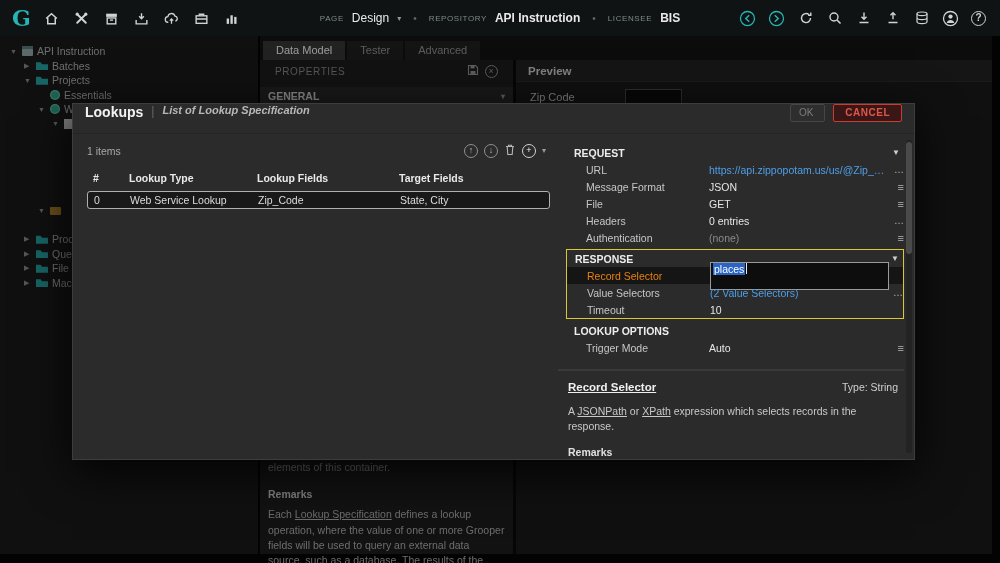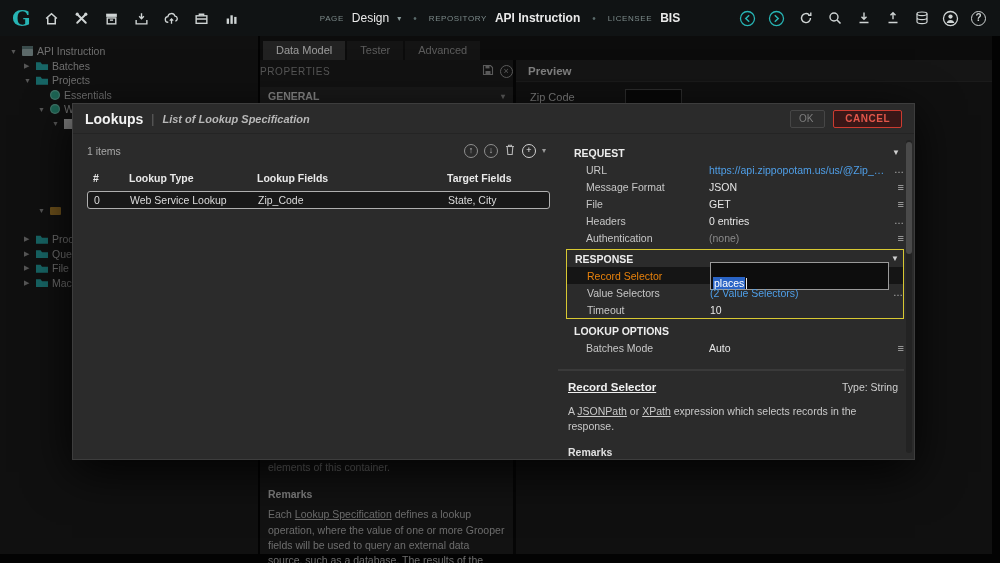--- a/index.html
+++ b/index.html
@@ -47,21 +47,21 @@
 
   
   .main { position:absolute; top:36px; left:260px; right:8px; bottom:9px; background:#141414; z-index:1; }
   .tabbar { height:24px; display:flex; align-items:flex-end; padding-left:3px; gap:2px;
     background:#141414; }
   .tab { height:19px; line-height:19px; padding:0 13px; font-size:11px; color:#9a9a9a; background:#222; }
   .tab.active { background:#3a3a3a; color:#fff; }
   .panes { position:absolute; top:24px; left:0; right:0; bottom:0; display:flex; }
   .left-pane { width:256px; background:#1e1e1e; position:relative; border-right:3px solid #0a0a0a; }
   .right-pane { flex:1; background:#1b1b1b; position:relative; }
-  .props-head { height:22px; display:flex; align-items:center; padding:0 0; color:#8f8f8f;
+  .props-head { height:22px; display:flex; align-items:center; padding:0 15px; color:#8f8f8f;
     font-size:10px; letter-spacing:.6px; }
   .ph-icons { margin-left:auto; display:flex; gap:6px; align-items:center; }
   .circle-x { width:13px; height:13px; border:1px solid #9a9a9a; border-radius:50%; color:#9a9a9a;
     font-size:9px; display:inline-flex; align-items:center; justify-content:center; line-height:1; }
   .general-bar { height:18px; background:#2b2b2b; display:flex; align-items:center; padding:0 8px;
     font-size:10.5px; font-weight:bold; color:#e0e0e0; margin-top:5px; }
   .general-bar .chev { margin-left:auto; font-size:8px; color:#9a9a9a; }
   .lp-help { position:absolute; left:8px; right:8px; top:400px; font-size:10.5px; color:#b5b5b5;
     line-height:1.45; }
   .lp-remarks { font-weight:bold; color:#d6d6d6; margin:12px 0 5px 0; }
@@ -69,60 +69,60 @@
   .preview-head { height:22px; background:#232323; border-bottom:1px solid #2e2e2e; display:flex;
     align-items:center; padding:0 12px; font-weight:bold; font-size:11.5px; color:#d6d6d6; }
   .preview-row { display:flex; align-items:center; padding:7px 14px; font-size:11px; color:#cfcfcf; }
   .preview-row .flabel { width:95px; }
   .preview-input { width:57px; height:15px; background:#0e0e0e; border:1px solid #4a4a4a; }
 
   
   .overlay { position:absolute; top:36px; left:0; right:0; bottom:0; background:rgba(0,0,0,.40); z-index:3; }
   .dialog { position:absolute; left:72px; top:103px; width:843px; height:357px; background:#2b2b2b;
     z-index:4; box-shadow:0 12px 44px rgba(0,0,0,.85); border:1px solid #3d3d3d; overflow:hidden; }
-  .dlg-head { height:30px; display:flex; align-items:center; padding:0 12px; border-bottom:1px solid #242424; }
+  .dlg-head { height:30px; display:flex; align-items:flex-start; padding:0 12px; border-bottom:1px solid #242424; }
   .dlg-title { font-size:14px; font-weight:bold; color:#f2f2f2; }
   .dlg-sep { color:#666; margin:0 8px; font-size:12px; }
   .dlg-sub { font-size:11px; font-style:italic; font-weight:bold; color:#b8b8b8; }
   .dlg-btns { margin-left:auto; display:flex; gap:8px; }
   .btn { height:18px; line-height:16px; padding:0 11px; font-size:10px; border-radius:2px; }
   .btn.ok { background:#2e2e2e; border:1px solid #464646; color:#7d7d7d;padding-left:8px; }
   .btn.cancel { background:#391717; border:1px solid #cc3b30; color:#e2564a; font-weight:bold; letter-spacing:.5px; }
   .dlg-body { position:absolute; top:30px; left:0; right:0; bottom:0; display:flex; }
   .dlg-left { width:485px; position:relative; }
   .items-row { display:flex; align-items:center; padding:9px 12px 0 14px; font-size:10.5px; color:#a8a8a8; }
   .coll-toolbar { margin-left:auto; display:flex; gap:6px; align-items:center; }
   .circbtn { width:14px; height:14px; border:1px solid #8f8f8f; border-radius:50%; color:#bdbdbd;
     font-size:9px; display:inline-flex; align-items:center; justify-content:center; line-height:1; }
   .circbtn.bright { border-color:#d2d2d2; color:#eaeaea; }
   .ddchev { color:#9a9a9a; font-size:8px; }
   .ltable { margin:14px 8px 0 14px; }
   .thead { display:flex; font-size:10.5px; font-weight:bold; color:#e9e9e9; padding:0 6px 7px 6px; }
-  .col-idx { width:36px; } .col-type { width:128px; } .col-fields { width:142px; } .col-targets { flex:1;margin-left:48px; }
+  .col-idx { width:36px; } .col-type { width:128px; } .col-fields { width:142px; } .col-targets { flex:1; }
   .trow { display:flex; font-size:10.5px; color:#dcdcdc; border:1px solid #b0b0b0; border-radius:3px;
     height:18px; align-items:center; padding:0 6px; background:#191919; }
 
   .dlg-right { flex:1; position:relative; }
   .pgrid { position:absolute; top:10px; left:8px; right:10px; }
   .prow { height:17px; display:flex; align-items:center; font-size:10.5px; }
   .prow.hl { background:#151515; }
   .psection { height:17px; display:flex; align-items:center; font-weight:bold; font-size:10.5px;
     color:#ededed; padding-left:8px; }
   .sec-chev { margin-left:auto; font-size:8px; color:#cfcfcf; padding-right:4px; }
   .plabel { width:143px; padding-left:20px; color:#c6c6c6; flex:none; white-space:nowrap;
     overflow:hidden; text-overflow:ellipsis; }
   .plabel.orange { color:#e8820c; }
   .pvalue { flex:1; color:#e6e6e6; white-space:nowrap; overflow:hidden; text-overflow:ellipsis; }
   .pvalue.link { color:#4f9fe8; }
   .pvalue.muted { color:#8a8a8a; }
   .pact { width:18px; text-align:right; color:#b5b5b5; font-size:10px; flex:none; }
   .pact.menu { font-size:11px; }
   .resp-box { border:1px solid #d8c832; margin:3px 0; }
   .rs-input { flex:1; height:28px; border:1px solid #9a9a9a; background:#0d0d0d; display:flex;
-    align-items:flex-end; padding:0 2px; margin-right:14px; }
+    align-items:flex-start; padding:0 2px; margin-right:14px; }
   .rs-sel { background:#2a64c5; color:#fff; font-size:10.5px; line-height:12px; padding:0 1px; }
   .caret { width:1px; height:11px; background:#e8e8e8; margin-left:1px; }
   .help-pane { position:absolute; left:0; right:10px; bottom:0; top:235px; border-top:2px solid #3a3a3a;
     padding:10px 6px 0 10px; }
   .help-title-row { display:flex; align-items:baseline; }
   .help-title { font-size:11.5px; font-weight:bold; color:#f0f0f0; text-decoration:underline; }
   .help-type { margin-left:auto; font-size:10.5px; color:#cfcfcf; }
   .help-desc { margin-top:11px; font-size:10.5px; color:#c9c9c9; line-height:1.4; }
   .help-remarks { margin-top:13px; font-weight:bold; font-size:10.5px; color:#e0e0e0; }
   .pg-scroll { position:absolute; top:6px; right:2px; width:6px; bottom:6px; background:#232323; border-radius:3px; }
@@ -446,21 +446,21 @@
               <span class="plabel">Timeout</span>
               <span class="pvalue">10</span>
               <span class="pact"></span>
             </div>
           </div>
 
           <div class="psection">
             <span>LOOKUP OPTIONS</span>
           </div>
           <div class="prow">
-            <span class="plabel">Batches Mode</span>
+            <span class="plabel">Trigger Mode</span>
             <span class="pvalue">Auto</span>
             <span class="pact menu">≡</span>
           </div>
         </div>
 
         <div class="help-pane">
           <div class="help-title-row">
             <span class="help-title">Record Selector</span>
             <span class="help-type">Type: String</span>
           </div>

